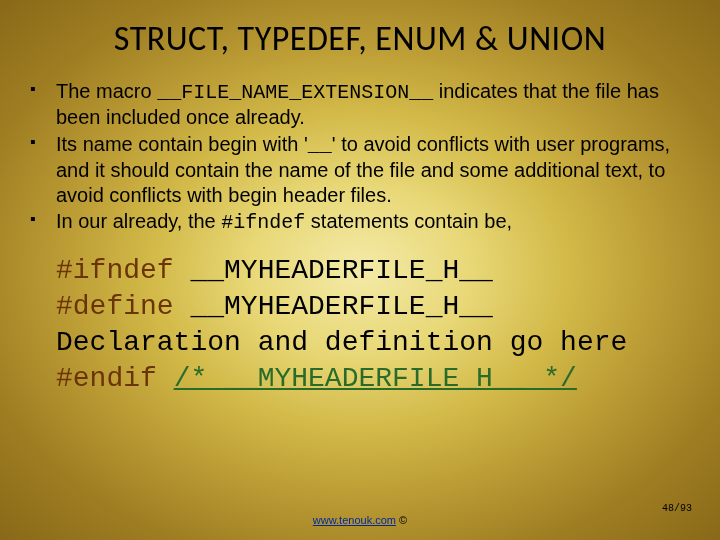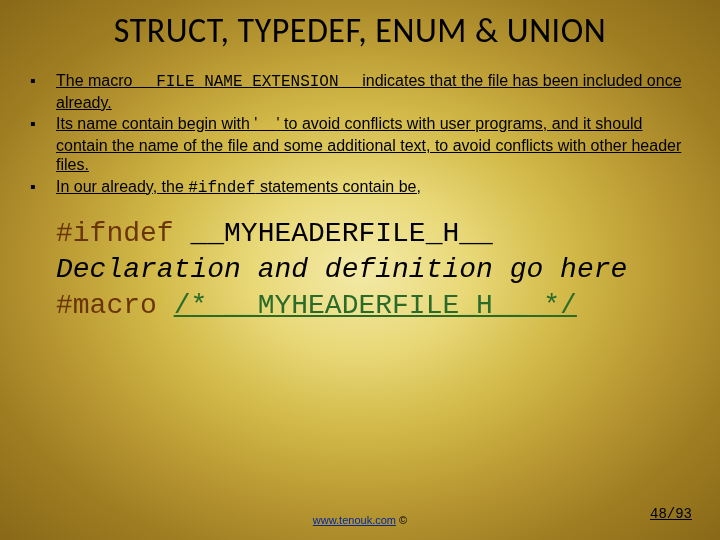--- a/index.html
+++ b/index.html
@@ -22,39 +22,38 @@
       #8a6a18 100%);
     position: relative;
     box-sizing: border-box;
   }
   .title {
     font-family: "Calibri", Arial, sans-serif;
     font-size: 34px;
     font-weight: 400;
     text-align: center;
     color: #000;
-    padding-top: 10px;
+    padding-top: 18px;
     letter-spacing: 0.5px;
   }
   .content {
     padding: 20px 38px 0 24px;
   }
   ul.bullets {
     list-style: none;
     margin: 0;
     padding: 0;
   }
   ul.bullets li {
     position: relative;
     padding-left: 32px;
-    font-size: 16px;
+    font-size: 20px;
     line-height: 1.22;
     color: #000;
     margin-bottom: 2px;
-    text-decoration: underline;
   }
   ul.bullets li::before {
     content: "\25AA";
     position: absolute;
     left: 6px;
     top: 0px;
     font-size: 16px;
     color: #000;
   }
   .mono {
@@ -62,73 +61,73 @@
   }
   .codeblock {
     margin-top: 18px;
     margin-left: 32px;
     font-family: "Courier New", monospace;
     font-size: 28px;
     line-height: 1.28;
   }
   .brown { color: #6b3407; }
   .green { color: #2a6b2a; text-decoration: underline; }
-  .italic { font-style: italic; }
+  .italic { }
   .footer {
     position: absolute;
     bottom: 14px;
     left: 0;
     width: 720px;
     font-size: 11px;
     color: #000;
   }
   .footer-center {
     position: absolute;
     left: 50%;
     transform: translateX(-50%);
     bottom: 0;
   }
   .footer-center a {
     color: #002a9e;
   }
   .footer-right {
     position: absolute;
     right: 28px;
-    bottom: 4px;
+    bottom: 12px;
     font-family: "Courier New", monospace;
-    font-size: 14px;
-    text-decoration: underline;
+    font-size: 10px;
   }
 </style>
 </head>
 <body>
 
 <div class="slide">
 
   <div class="title">STRUCT, TYPEDEF, ENUM &amp; UNION</div>
 
   <div class="content">
     <ul class="bullets">
       <li>
         <span>The macro </span><span class="mono">__FILE_NAME_EXTENSION__</span><span> indicates that the file has been included once already.</span>
       </li>
       <li>
-        <span>Its name contain begin with '</span><span class="mono">__</span><span>' to avoid conflicts with user programs, and it should contain the name of the file and some additional text, to avoid conflicts with other header files.</span>
+        <span>Its name contain begin with '</span><span class="mono">__</span><span>' to avoid conflicts with user programs, and it should contain the name of the file and some additional text, to avoid conflicts with begin header files.</span>
       </li>
       <li>
         <span>In our already, the </span><span class="mono">#ifndef</span><span> statements contain be,</span>
       </li>
     </ul>
 
     <div class="codeblock">
       <div><span class="brown">#ifndef </span><span>__MYHEADERFILE_H__</span></div>
+      <div><span class="brown">#define </span><span>__MYHEADERFILE_H__</span></div>
       <div> </div>
       <div class="italic">Declaration and definition go here</div>
       <div> </div>
-      <div><span class="brown">#macro </span><span class="green">/* __MYHEADERFILE_H__ */</span></div>
+      <div><span class="brown">#endif </span><span class="green">/* __MYHEADERFILE_H__ */</span></div>
     </div>
   </div>
 
   <div class="footer">
     <span class="footer-center">
       <a href="#">www.tenouk.com</a><span> ©</span>
     </span>
     <span class="footer-right">48/93</span>
   </div>
 

